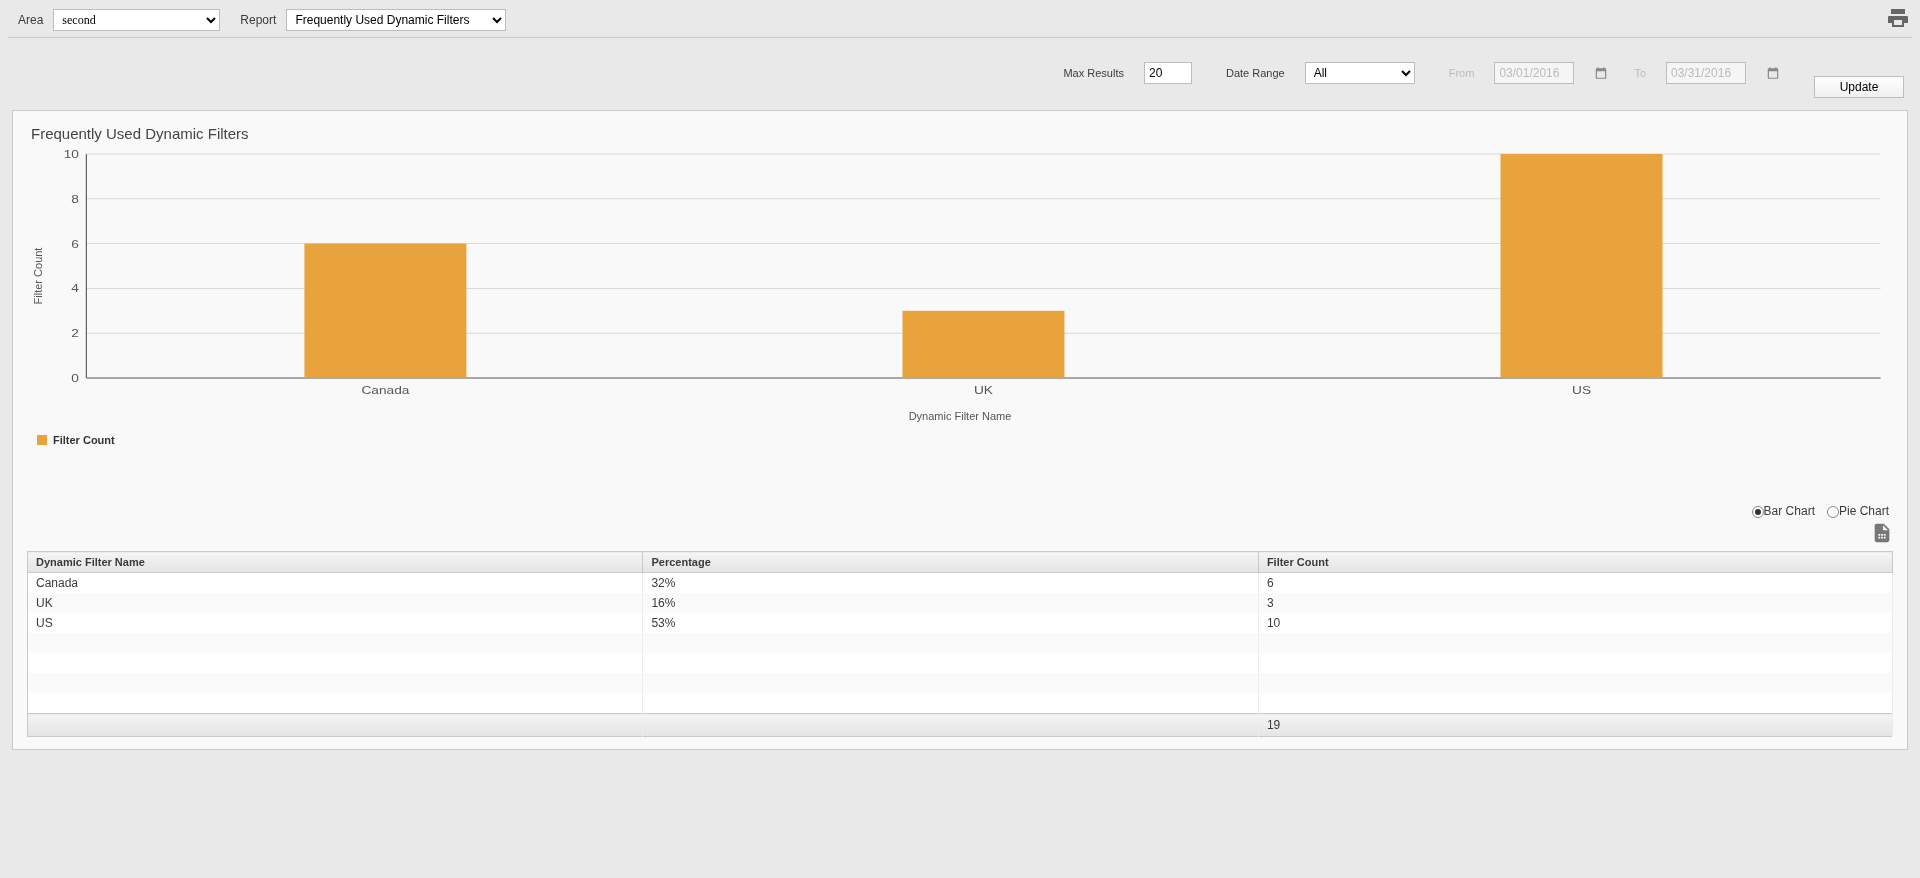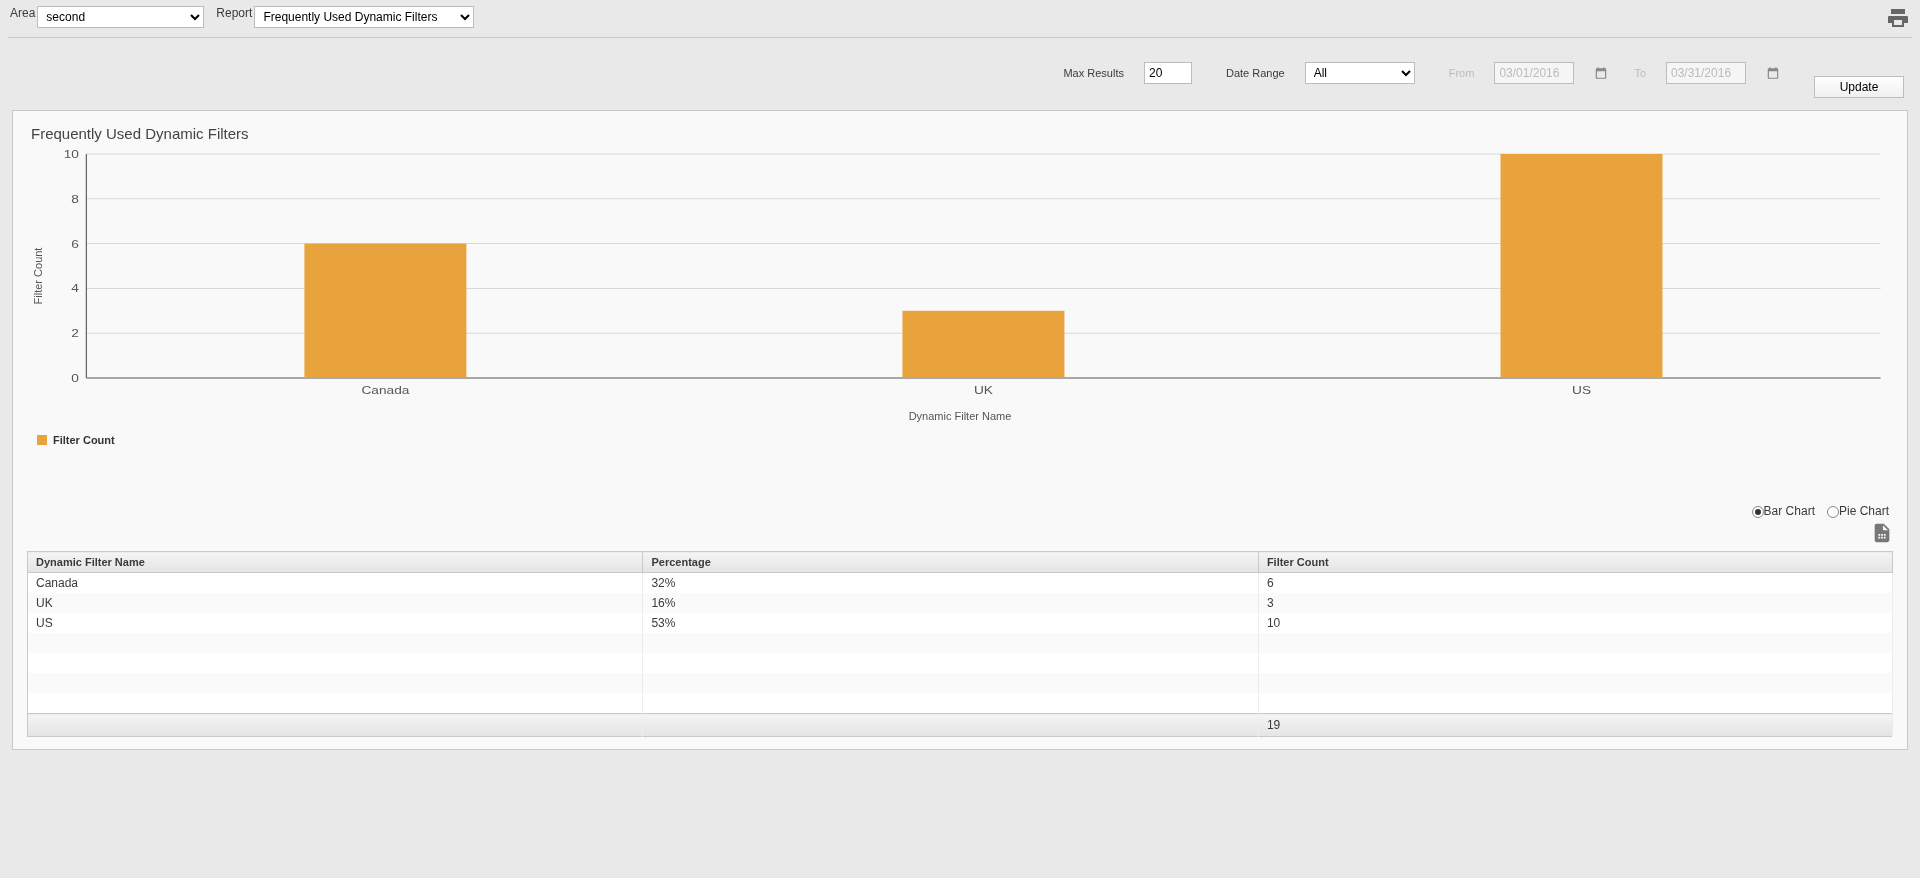--- a/index.html
+++ b/index.html
@@ -21,36 +21,37 @@
     font-family:"Segoe UI",Tahoma,Arial,sans-serif;
     font-size:12px;
     color:var(--text);
     width:1920px;
     overflow:hidden;
   }
 
   
   .toolbar{
     display:flex;
-    padding:6px 10px 4px 10px;
-    gap:2px;
+    align-items:center;
+    padding:6px 10px 4px 18px;
+    gap:10px;
   }
   .toolbar .spacer{flex:1;}
   .toolbar label{font-size:12px;color:var(--text);}
   .sel,.txt{
     border:1px solid var(--input-border);
     background:#fff;
     height:22px;
     font-size:12px;
     padding:2px 4px;
   }
   .sel{min-width:90px;}
   .sel.wide{min-width:150px;}
   .sel.report{min-width:210px;}
-  #area-select{width:167px;}
+  #area-select{width:167px;font-family:Liberation Serif, serif;}
   #report-select{width:220px;}
   .btn{
     height:22px;
     min-width:90px;
     border:1px solid var(--input-border);
     background:linear-gradient(#fefefe,#f0f0f0);
     cursor:pointer;
     font-size:12px;
     margin-top:28px;
   }

